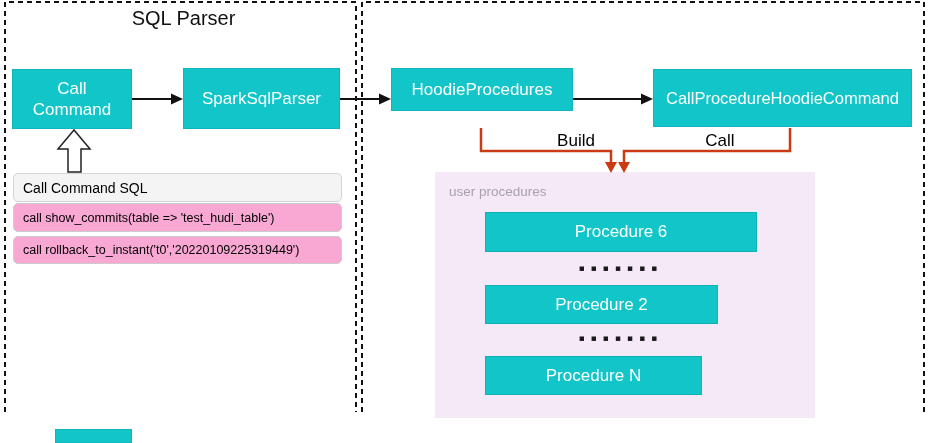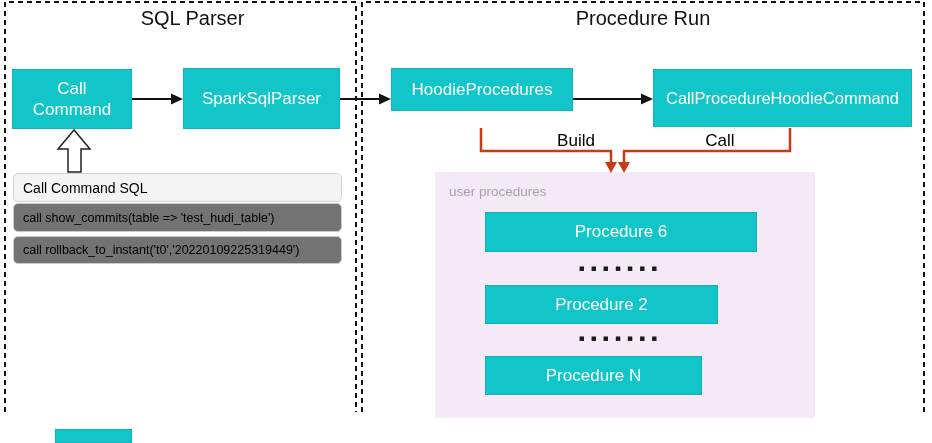--- a/index.html
+++ b/index.html
@@ -13,21 +13,21 @@
   .stage{position:relative;width:932px;height:443px;}
   .abs{position:absolute;}
   svg.overlay{position:absolute;left:0;top:0;width:932px;height:443px;pointer-events:none;z-index:2;}
   .section-title{z-index:3;text-align:center;font-size:20px;color:var(--black);}
   .node{z-index:4;background:var(--teal);border:1px solid var(--teal-border);
     color:#ffffff;font-size:17px;display:flex;align-items:center;justify-content:center;
     text-align:center;line-height:1.25;}
   .wrap-narrow{max-width:86px;}
   .edge-label{z-index:3;font-size:17px;color:#000;text-align:center;}
   .panel{z-index:4;}
-  .panel-box{border:1px solid var(--panel-border);border-radius:5px;background:#737373;
+  .panel-box{border:1px solid var(--panel-border);border-radius:5px;background:#f9a8d4;
     display:flex;align-items:center;padding:0 9px;white-space:nowrap;overflow:hidden;}
   .panel-header{height:29px;background:var(--panel-header-bg);font-size:14px;color:#000;}
   .panel-row{height:29px;margin-top:1px;font-size:12.5px;color:#000;border-color:#cccccc;}
   .panel-row + .panel-row{margin-top:4px;height:28px;}
   .container-purple{z-index:1;background:var(--purple-bg);}
   .container-label{z-index:3;font-size:13.5px;color:var(--muted-label);}
   .proc-node{z-index:3;background:var(--teal);border:1px solid rgba(14,150,160,0.4);
     color:#ffffff;font-size:17px;display:flex;align-items:center;justify-content:center;}
   .dots-row{z-index:3;font-size:9px;letter-spacing:6px;color:#1a1a1a;text-align:center;
     font-family:"DejaVu Sans",sans-serif;}
@@ -62,22 +62,21 @@
       <path d="M481 128 L481 151 L611 151 L611 163" fill="none" style="stroke:var(--orange)" stroke-width="2.5"></path>
       <polygon points="611,173 605,162 617,162" style="fill:var(--orange)"></polygon>
     </g>
 
     <g>
       <path d="M790 128 L790 151 L624 151 L624 163" fill="none" style="stroke:var(--orange)" stroke-width="2.5"></path>
       <polygon points="624,173 618,162 630,162" style="fill:var(--orange)"></polygon>
     </g>
   </svg>
 
-  <div class="abs section-title" style="left:17px;top:7px;width:351px;">SQL Parser</div>
-  <div class="abs section-title" style="left:362px;top:7px;width:562px;">Procedure Run</div>
+  <div class="abs section-title" style="left:8px;top:7px;width:351px;">SQL Parser</div>
 
   <div class="abs node" style="left:12px;top:69px;width:120px;height:60px;">
     <span class="wrap-narrow">Call Command</span>
   </div>
   <div class="abs node" style="left:183px;top:68px;width:157px;height:61px;">SparkSqlParser</div>
   <div class="abs node" style="left:391px;top:68px;width:182px;height:43px;">HoodieProcedures</div>
   <div class="abs node" style="left:653px;top:69px;width:259px;height:58px;font-size:16.5px;">CallProcedureHoodieCommand</div>
 
   <div class="abs edge-label" style="left:546px;top:131px;width:60px;">Build</div>
   <div class="abs edge-label" style="left:690px;top:131px;width:60px;">Call</div>

